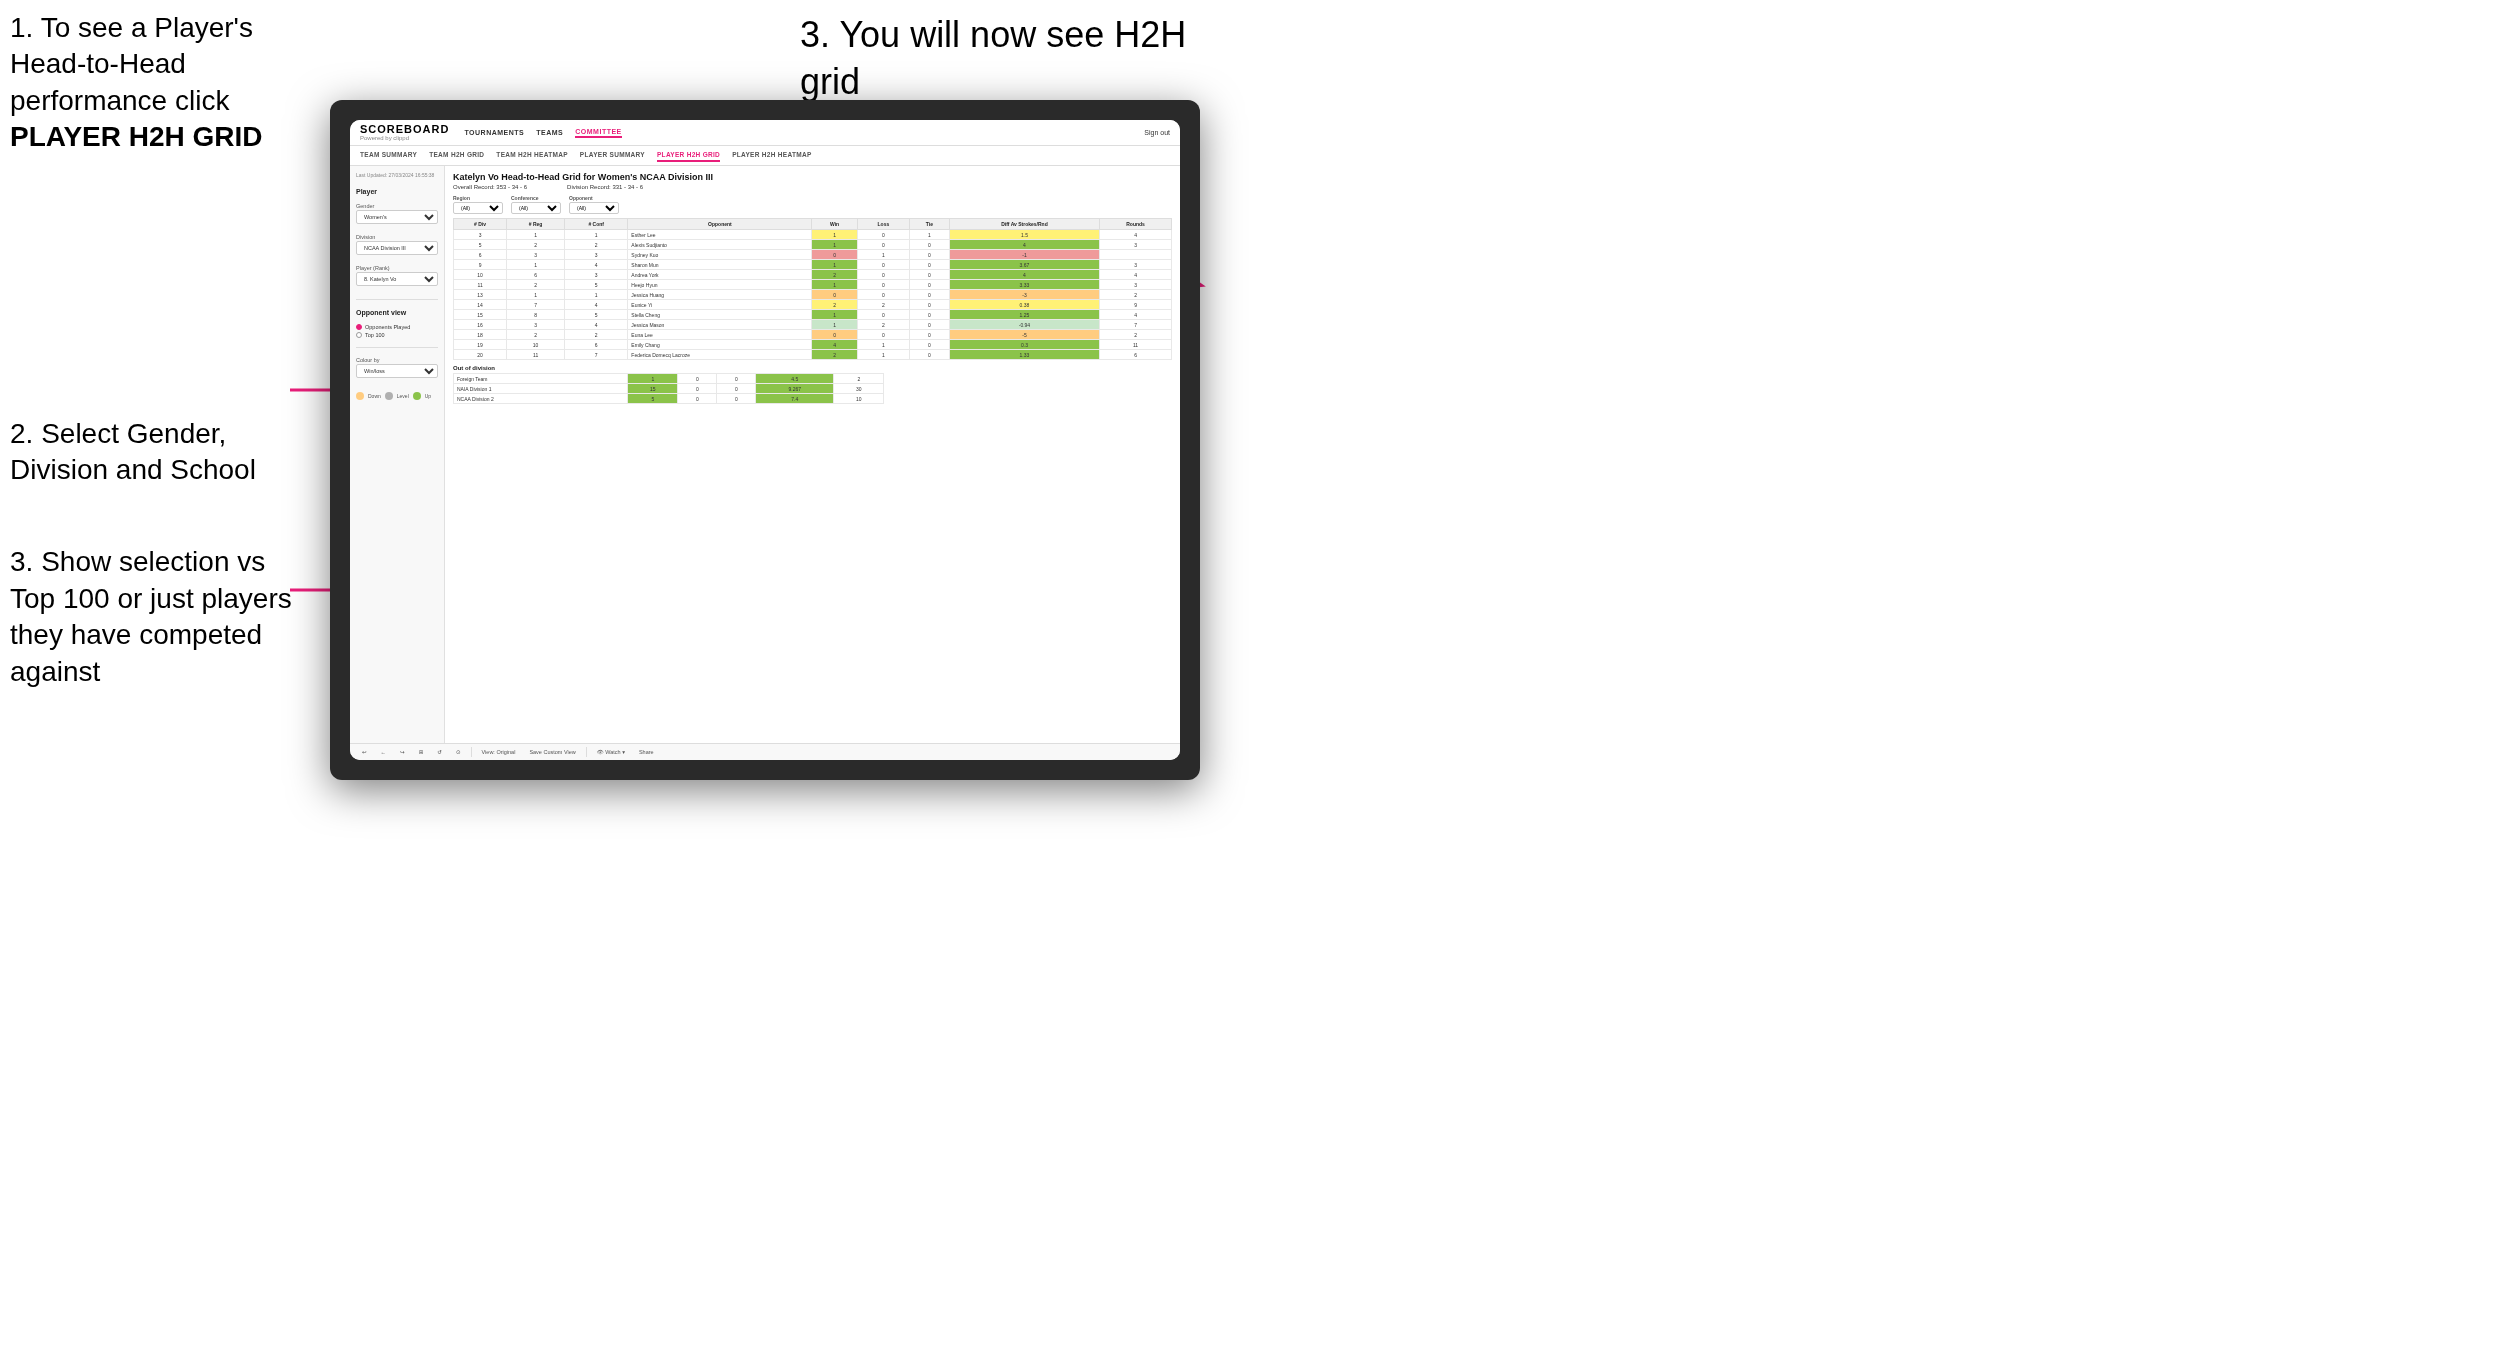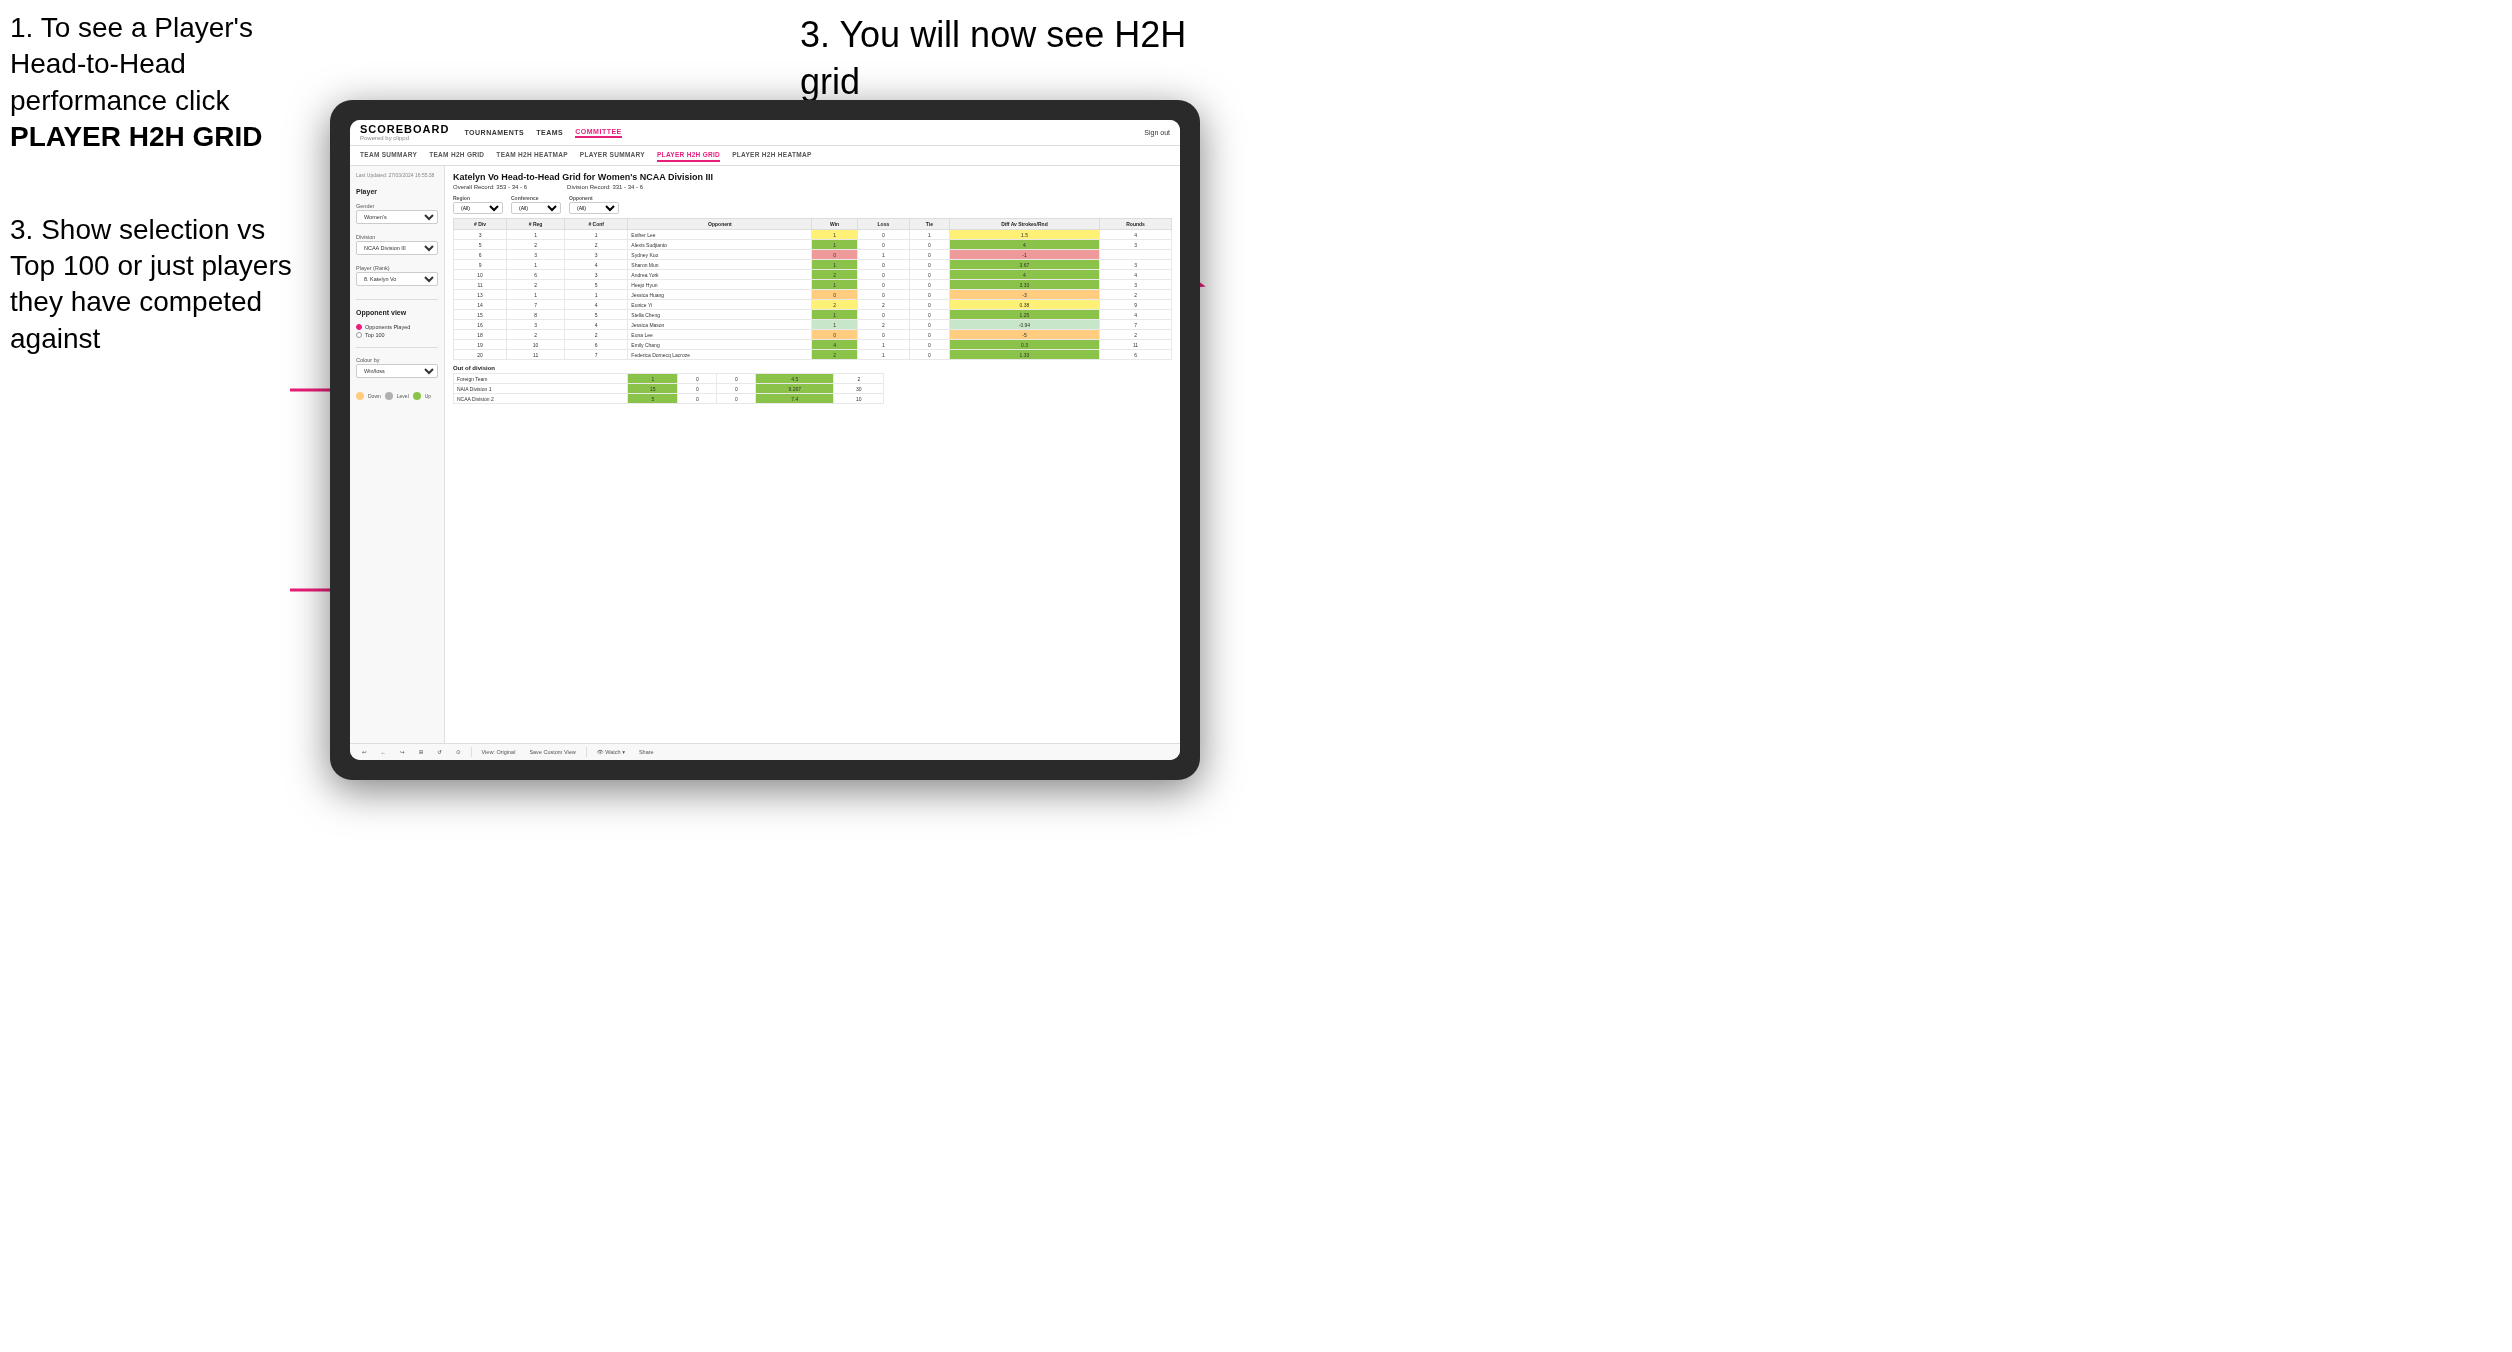--- a/index.html
+++ b/index.html
@@ -50,21 +50,21 @@
     }
 
     
     .tablet-frame {
       position: absolute;
       left: 330px;
       top: 100px;
       width: 870px;
       height: 680px;
       background: #2a2a2a;
-      border-radius: 22px;
+      border-radius: 12px;
       padding: 20px;
       box-shadow: 0 10px 40px rgba(0,0,0,0.5);
     }
     .tablet-screen {
       width: 100%;
       height: 100%;
       background: #f4f4f4;
       border-radius: 10px;
       overflow: hidden;
       display: flex;
@@ -357,20 +357,23 @@
     <span>for the player selected</span>
   </p>
 </div>
 
 <div class="instructions-left">
   <div class="instruction-block">
     <p class="instruction-text">
       <span>1. To see a Player's Head-to-Head performance click</span><br>
       <strong>PLAYER H2H GRID</strong>
     </p>
+  </div>
+  <div class="instruction-block" style="margin-top:260px;">
+    <p class="instruction-text">2. Select Gender, Division and School</p>
   </div>
   <div class="instruction-block" style="margin-top:56px;">
     <p class="instruction-text">3. Show selection vs Top 100 or just players they have competed against</p>
   </div>
 </div>
 
 <svg class="arrow-svg" style="left:285px;top:120px;width:200px;height:120px;">
   <defs>
     <marker id="arrowhead1" markerWidth="8" markerHeight="8" refX="6" refY="3" orient="auto">
       <path d="M0,0 L0,6 L8,3 z" fill="#e91e7a"></path>

